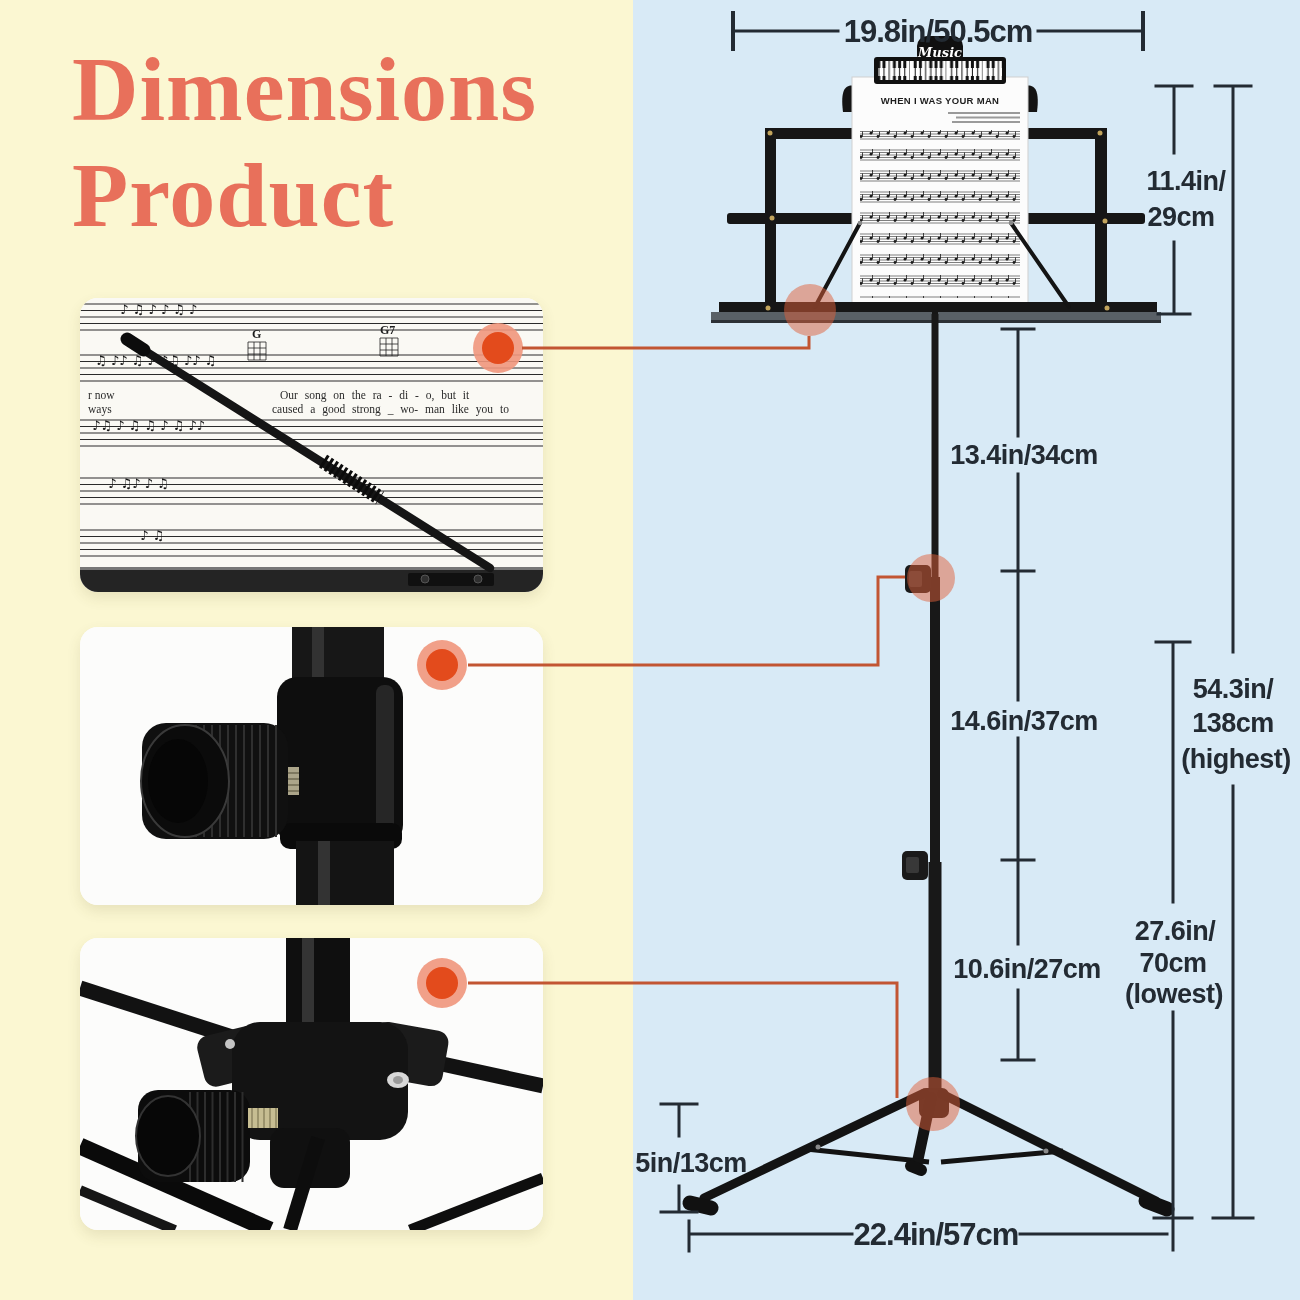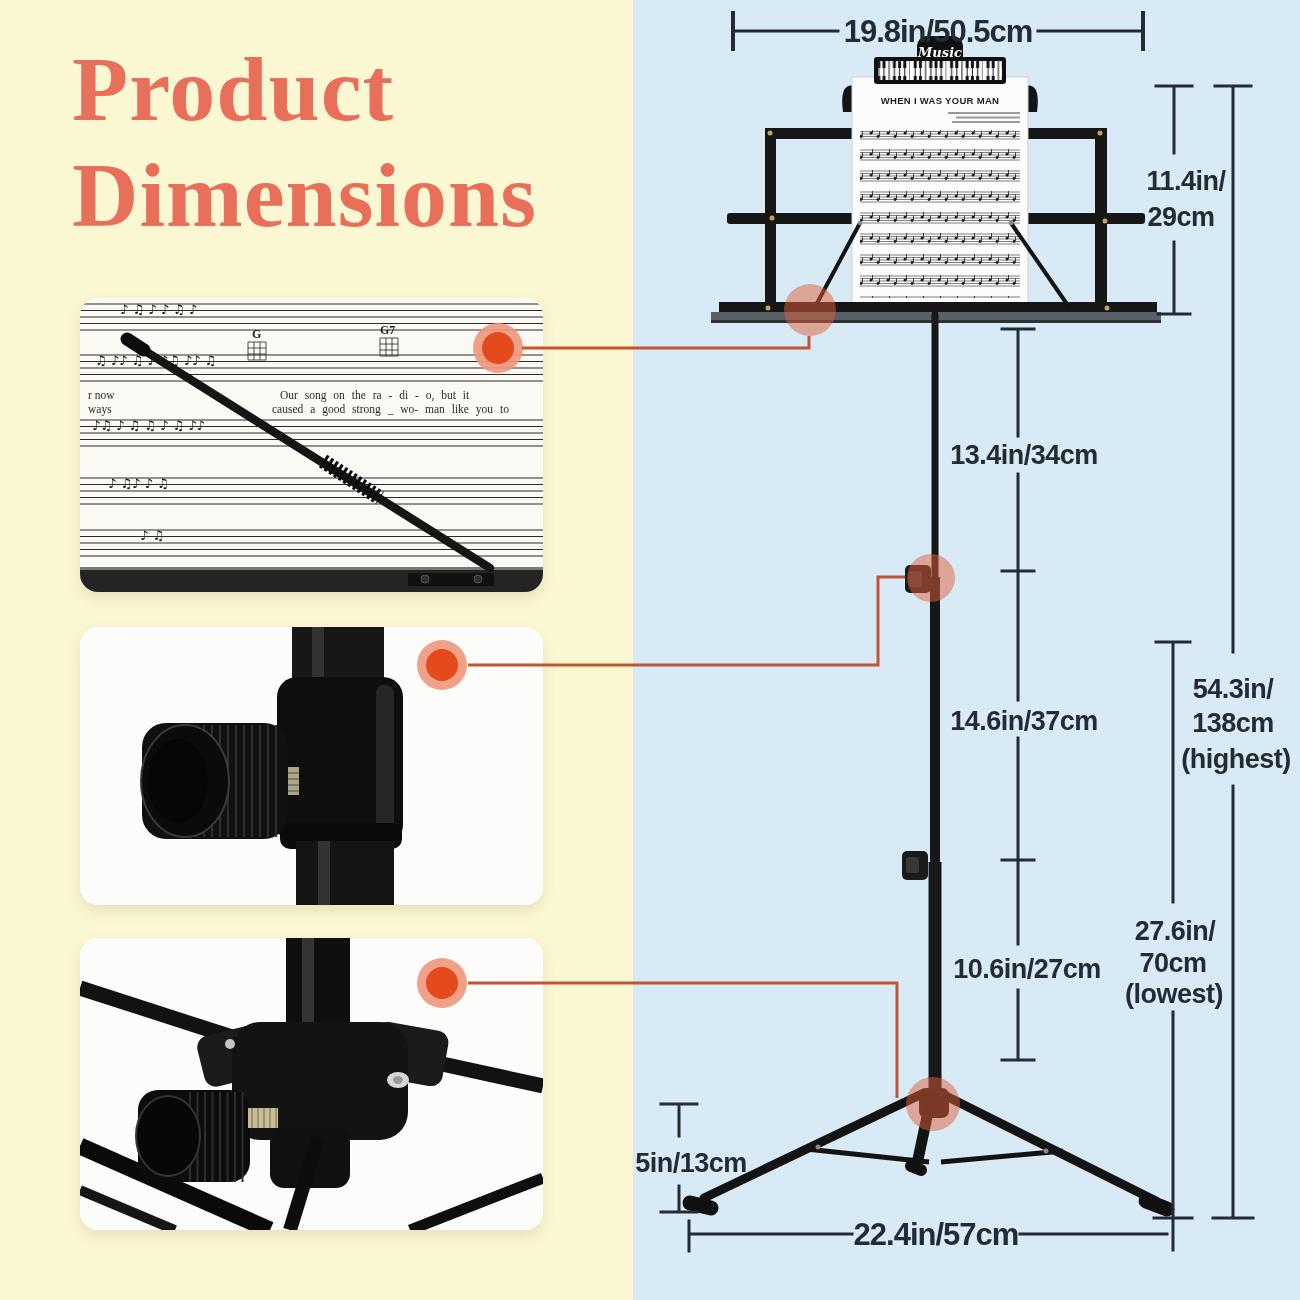--- a/index.html
+++ b/index.html
@@ -26,22 +26,22 @@
   .notes{font:13px "DejaVu Sans",sans-serif;fill:#161616;}
 </style>
 </head>
 <body>
 
 <div class="canvas">
 
   <div class="bg-right"></div>
 
   <h1 class="page-title">
+    <span>Dimensions</span>
     <span>Product</span>
-    <span>Dimensions</span>
   </h1>
 
   <div class="inset" id="inset-sheet">
     <svg width="463" height="294" viewBox="0 0 463 294">
       <rect x="0" y="0" width="463" height="294" fill="#FAF9F4"></rect>
       <path stroke="#2b2b2b" stroke-width="1.1" d="M0 6H463M0 12.5H463M0 19H463M0 25.5H463M0 32H463M0 57H463M0 63.5H463M0 70H463M0 76.5H463M0 83H463M0 122H463M0 128.5H463M0 135H463M0 141.5H463M0 148H463M0 180H463M0 186.5H463M0 193H463M0 199.5H463M0 206H463M0 232H463M0 238.5H463M0 245H463M0 251.5H463M0 258H463"></path>
       <text class="notes" x="40" y="16">♪  ♫   ♪ ♪   ♫  ♪</text>
       <text class="notes" x="15" y="67">♫ ♪♪  ♫  ♪  ♪♫  ♪♪ ♫</text>
       <text class="notes" x="12" y="132">♪♫  ♪  ♫ ♫  ♪  ♫  ♪♪</text>
       <text class="notes" x="28" y="190">♪  ♫♪   ♪ ♫</text>

